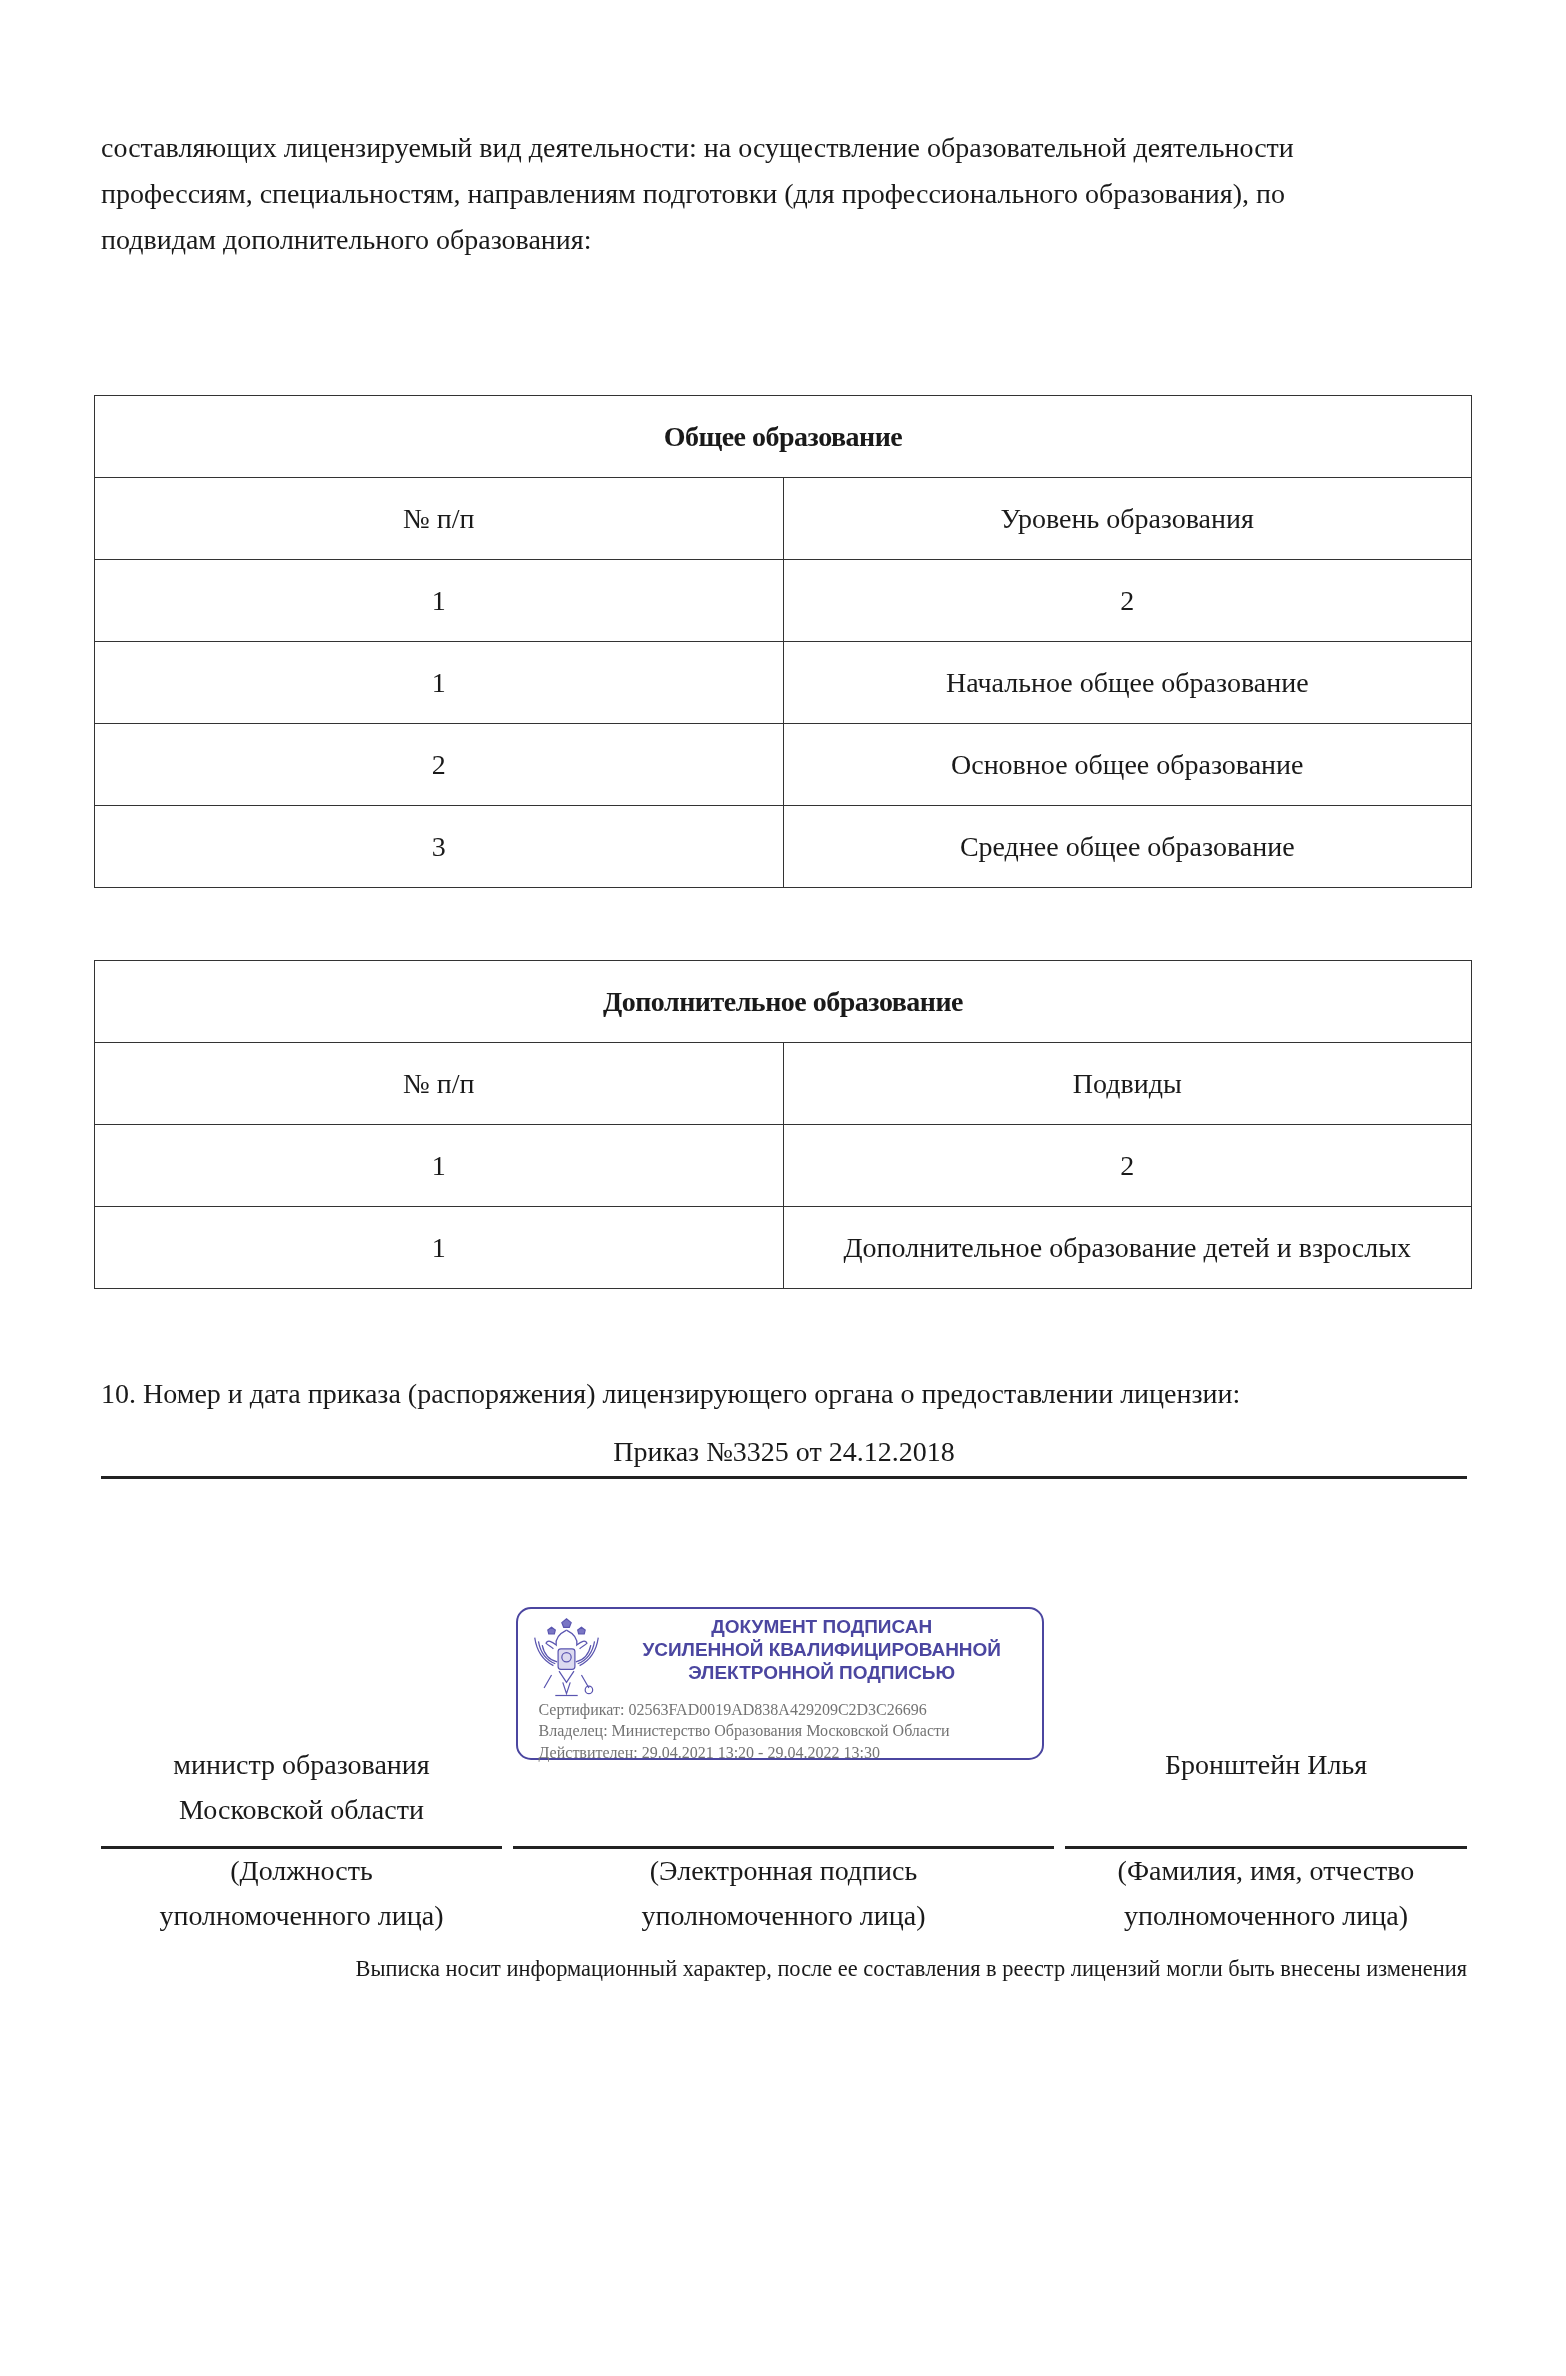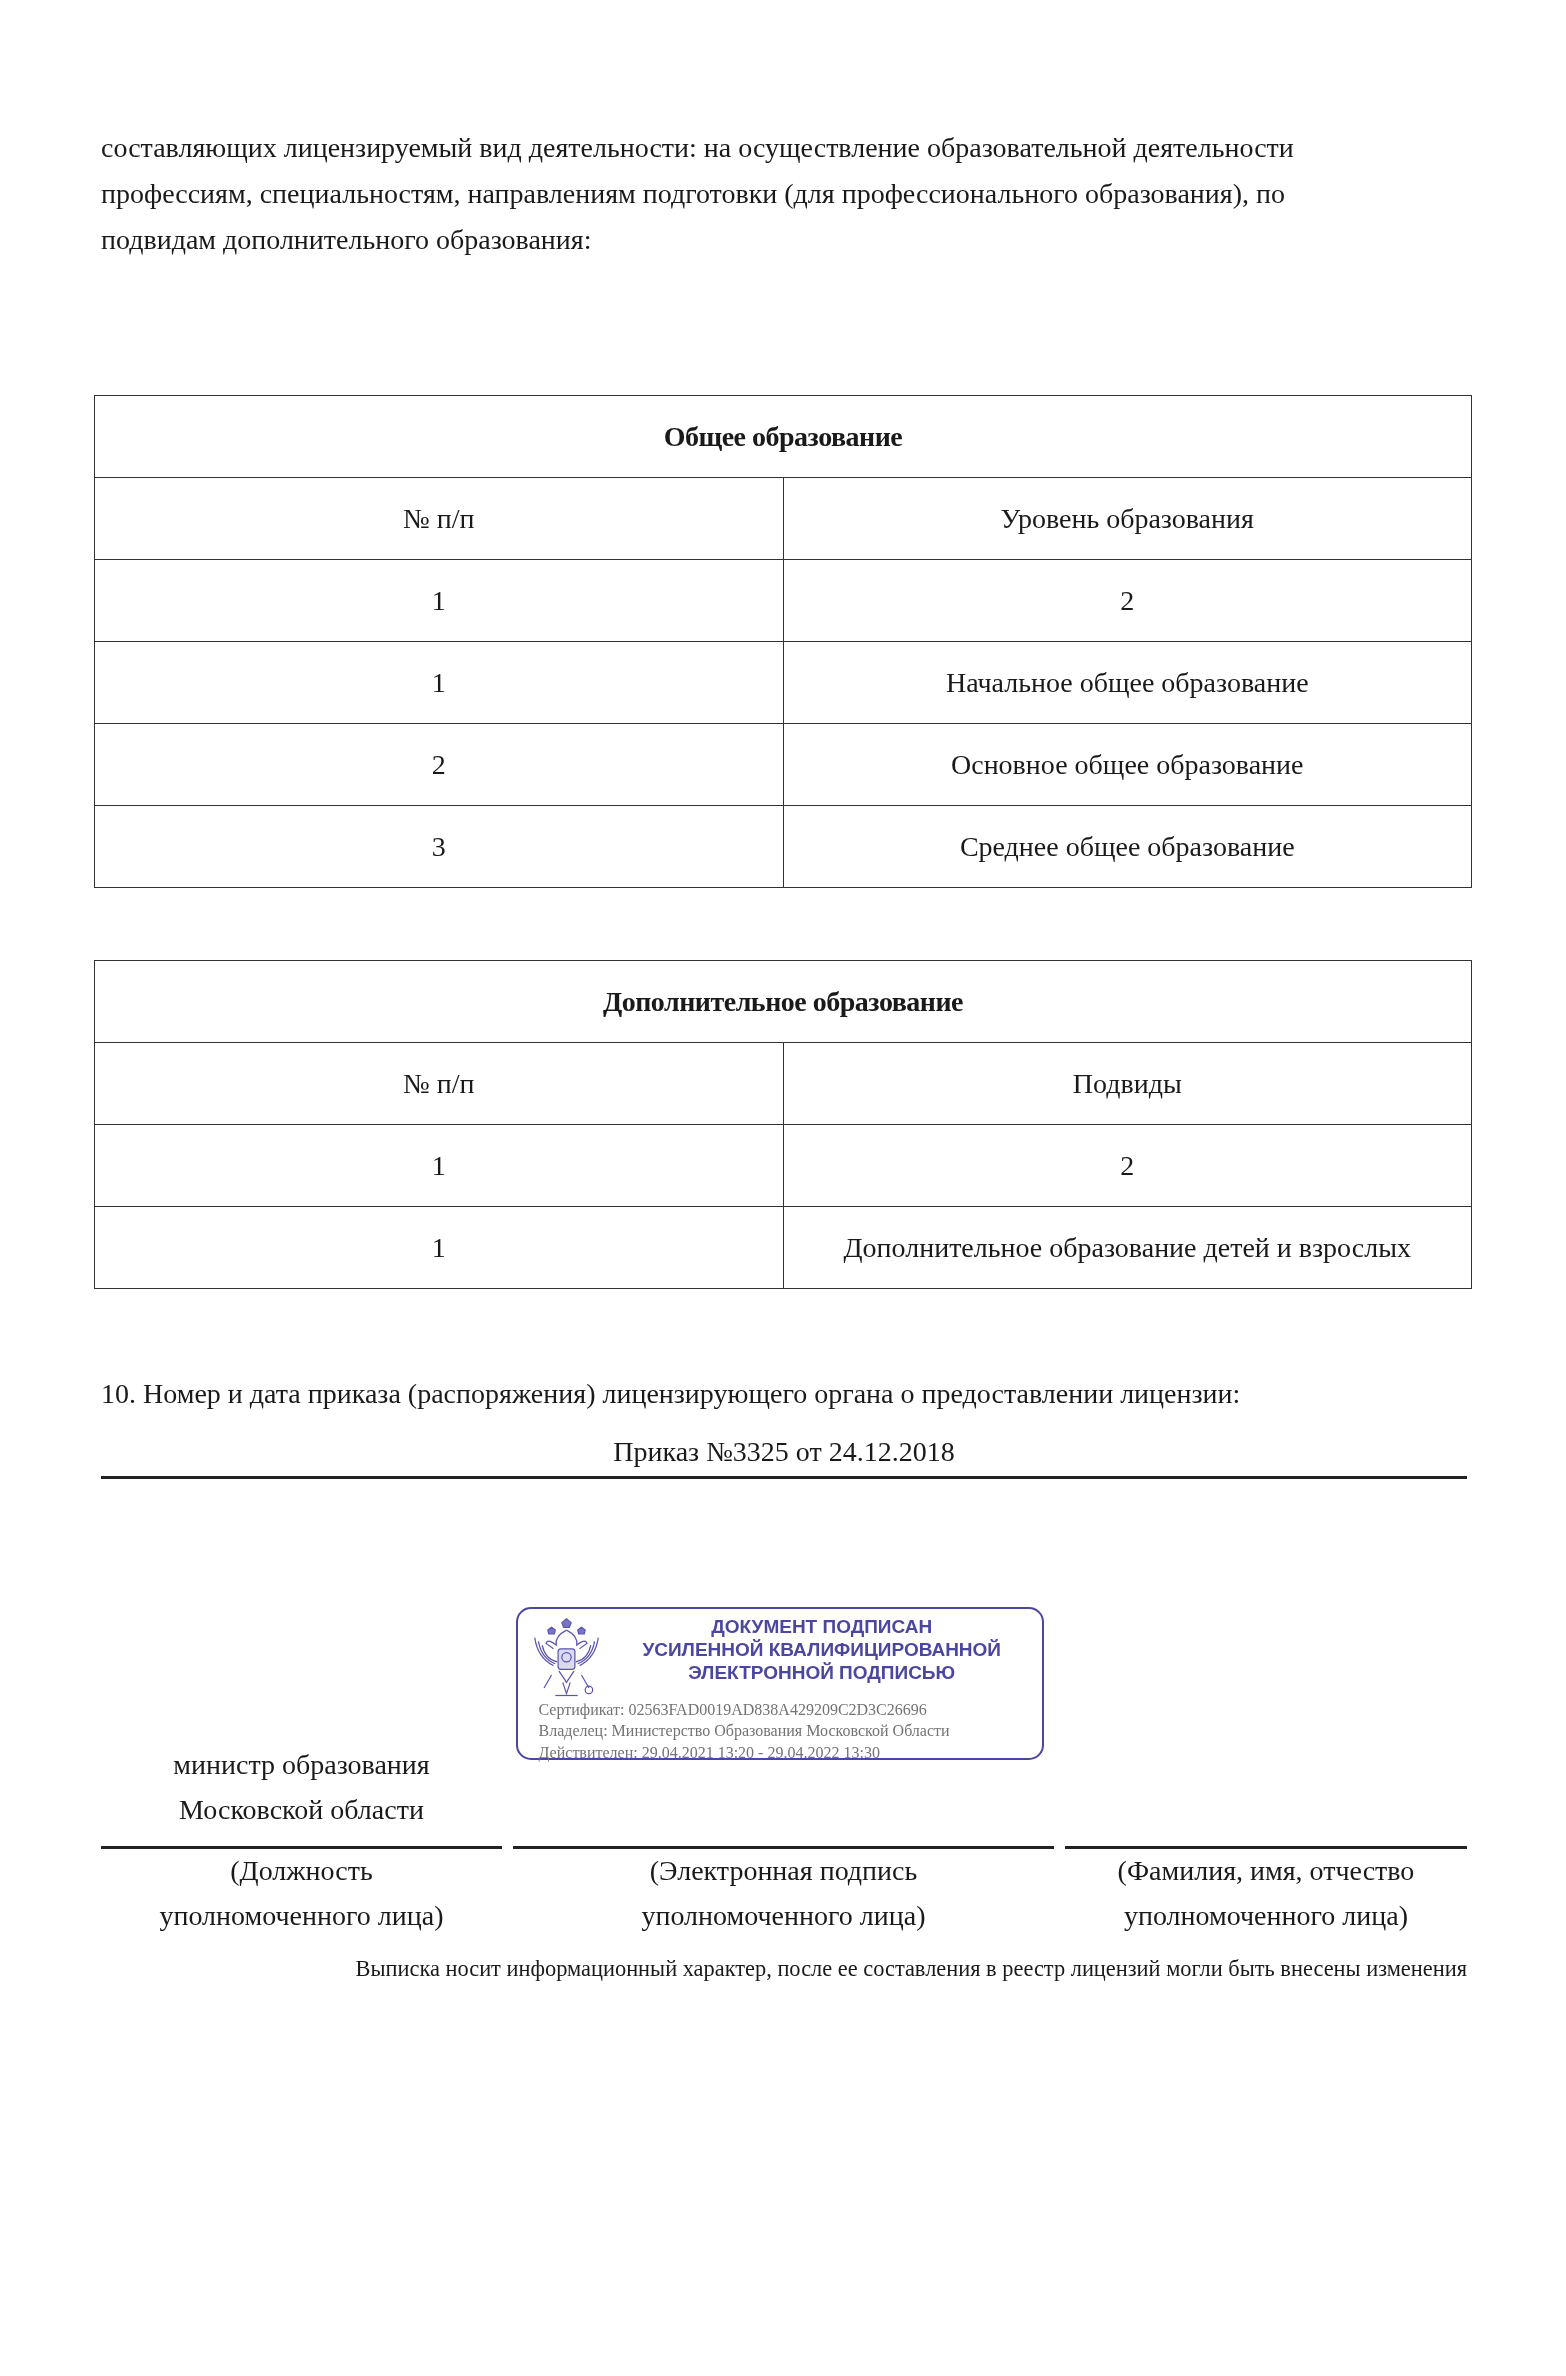--- a/index.html
+++ b/index.html
@@ -116,20 +116,21 @@
     <div>Владелец: Министерство Образования Московской Области</div>
     <div>Действителен: 29.04.2021 13:20 - 29.04.2022 13:30</div>
   </div>
 </div>
 
 <div class="sigcol" style="left:101px; width:401px; top:1742px;">
   <div>министр образования</div>
   <div>Московской области</div>
 </div>
 <div class="sigcol" style="left:1065px; width:402px; top:1742px;">
+  <div>Бронштейн Илья</div>
 </div>
 
 <div class="hrule" style="left:101px; width:401px; top:1846px;"></div>
 <div class="hrule" style="left:513px; width:541px; top:1846px;"></div>
 <div class="hrule" style="left:1065px; width:402px; top:1846px;"></div>
 
 <div class="sigcol" style="left:101px; width:401px; top:1848px;">
   <div>(Должность</div>
   <div>уполномоченного лица)</div>
 </div>

